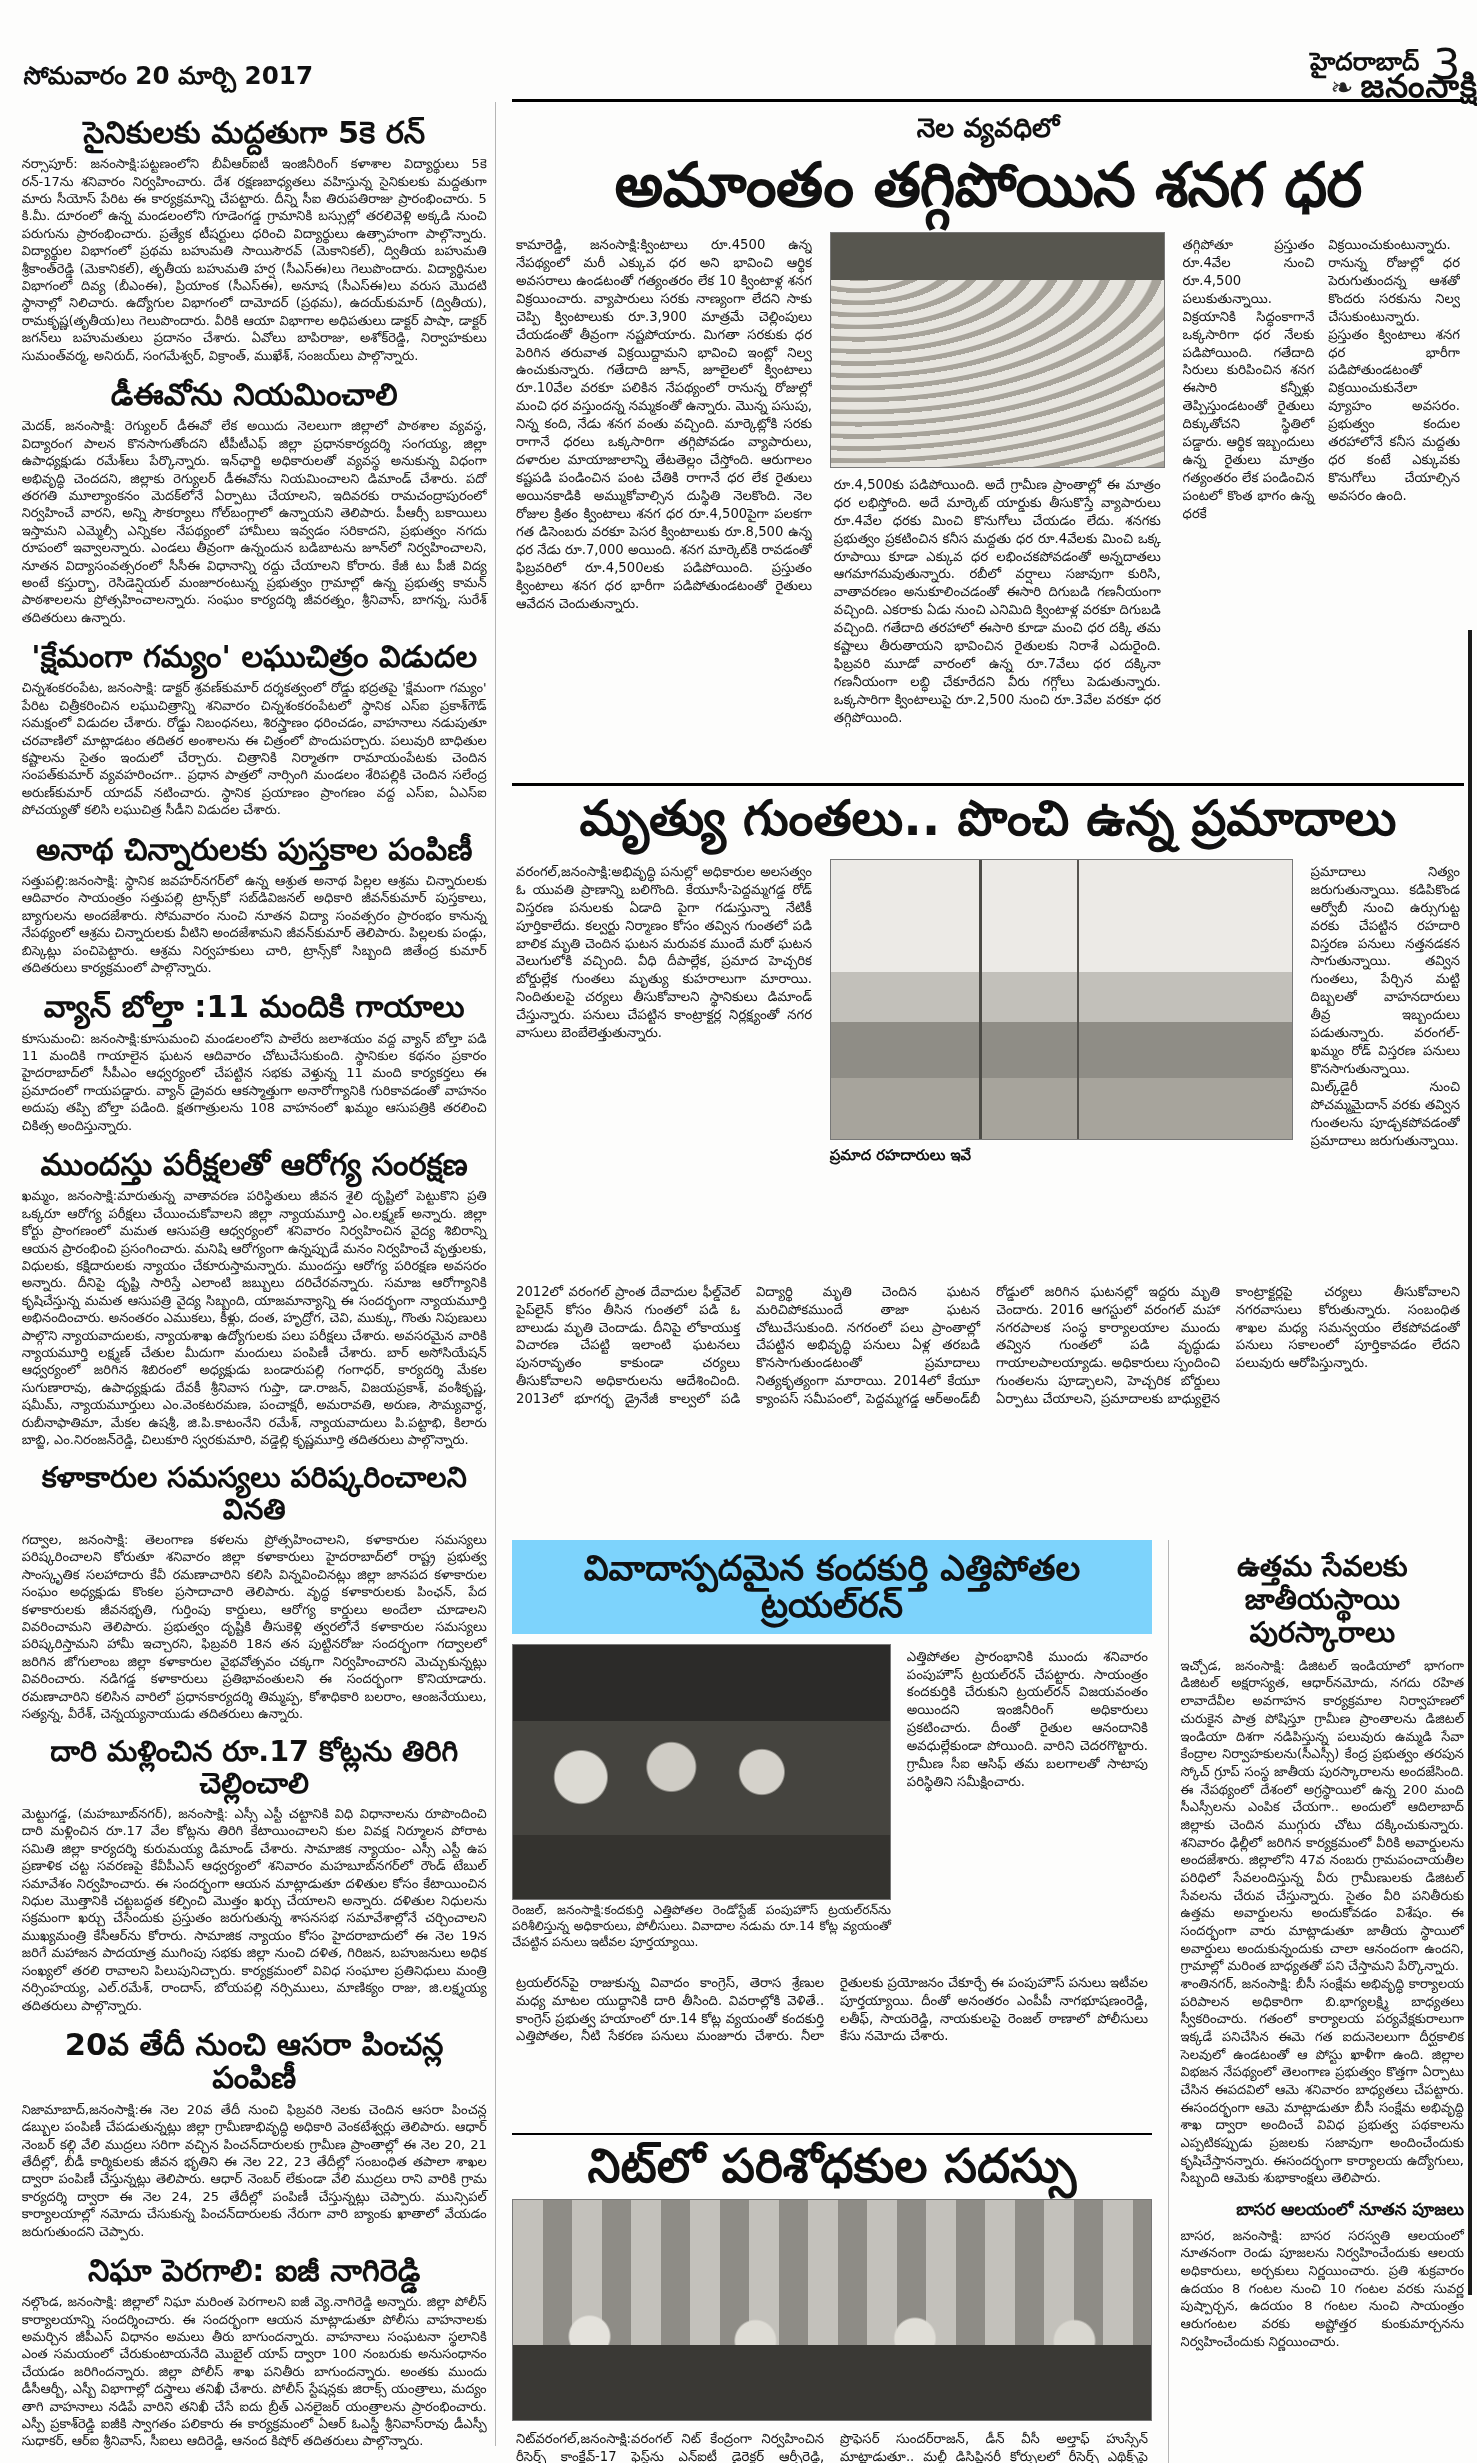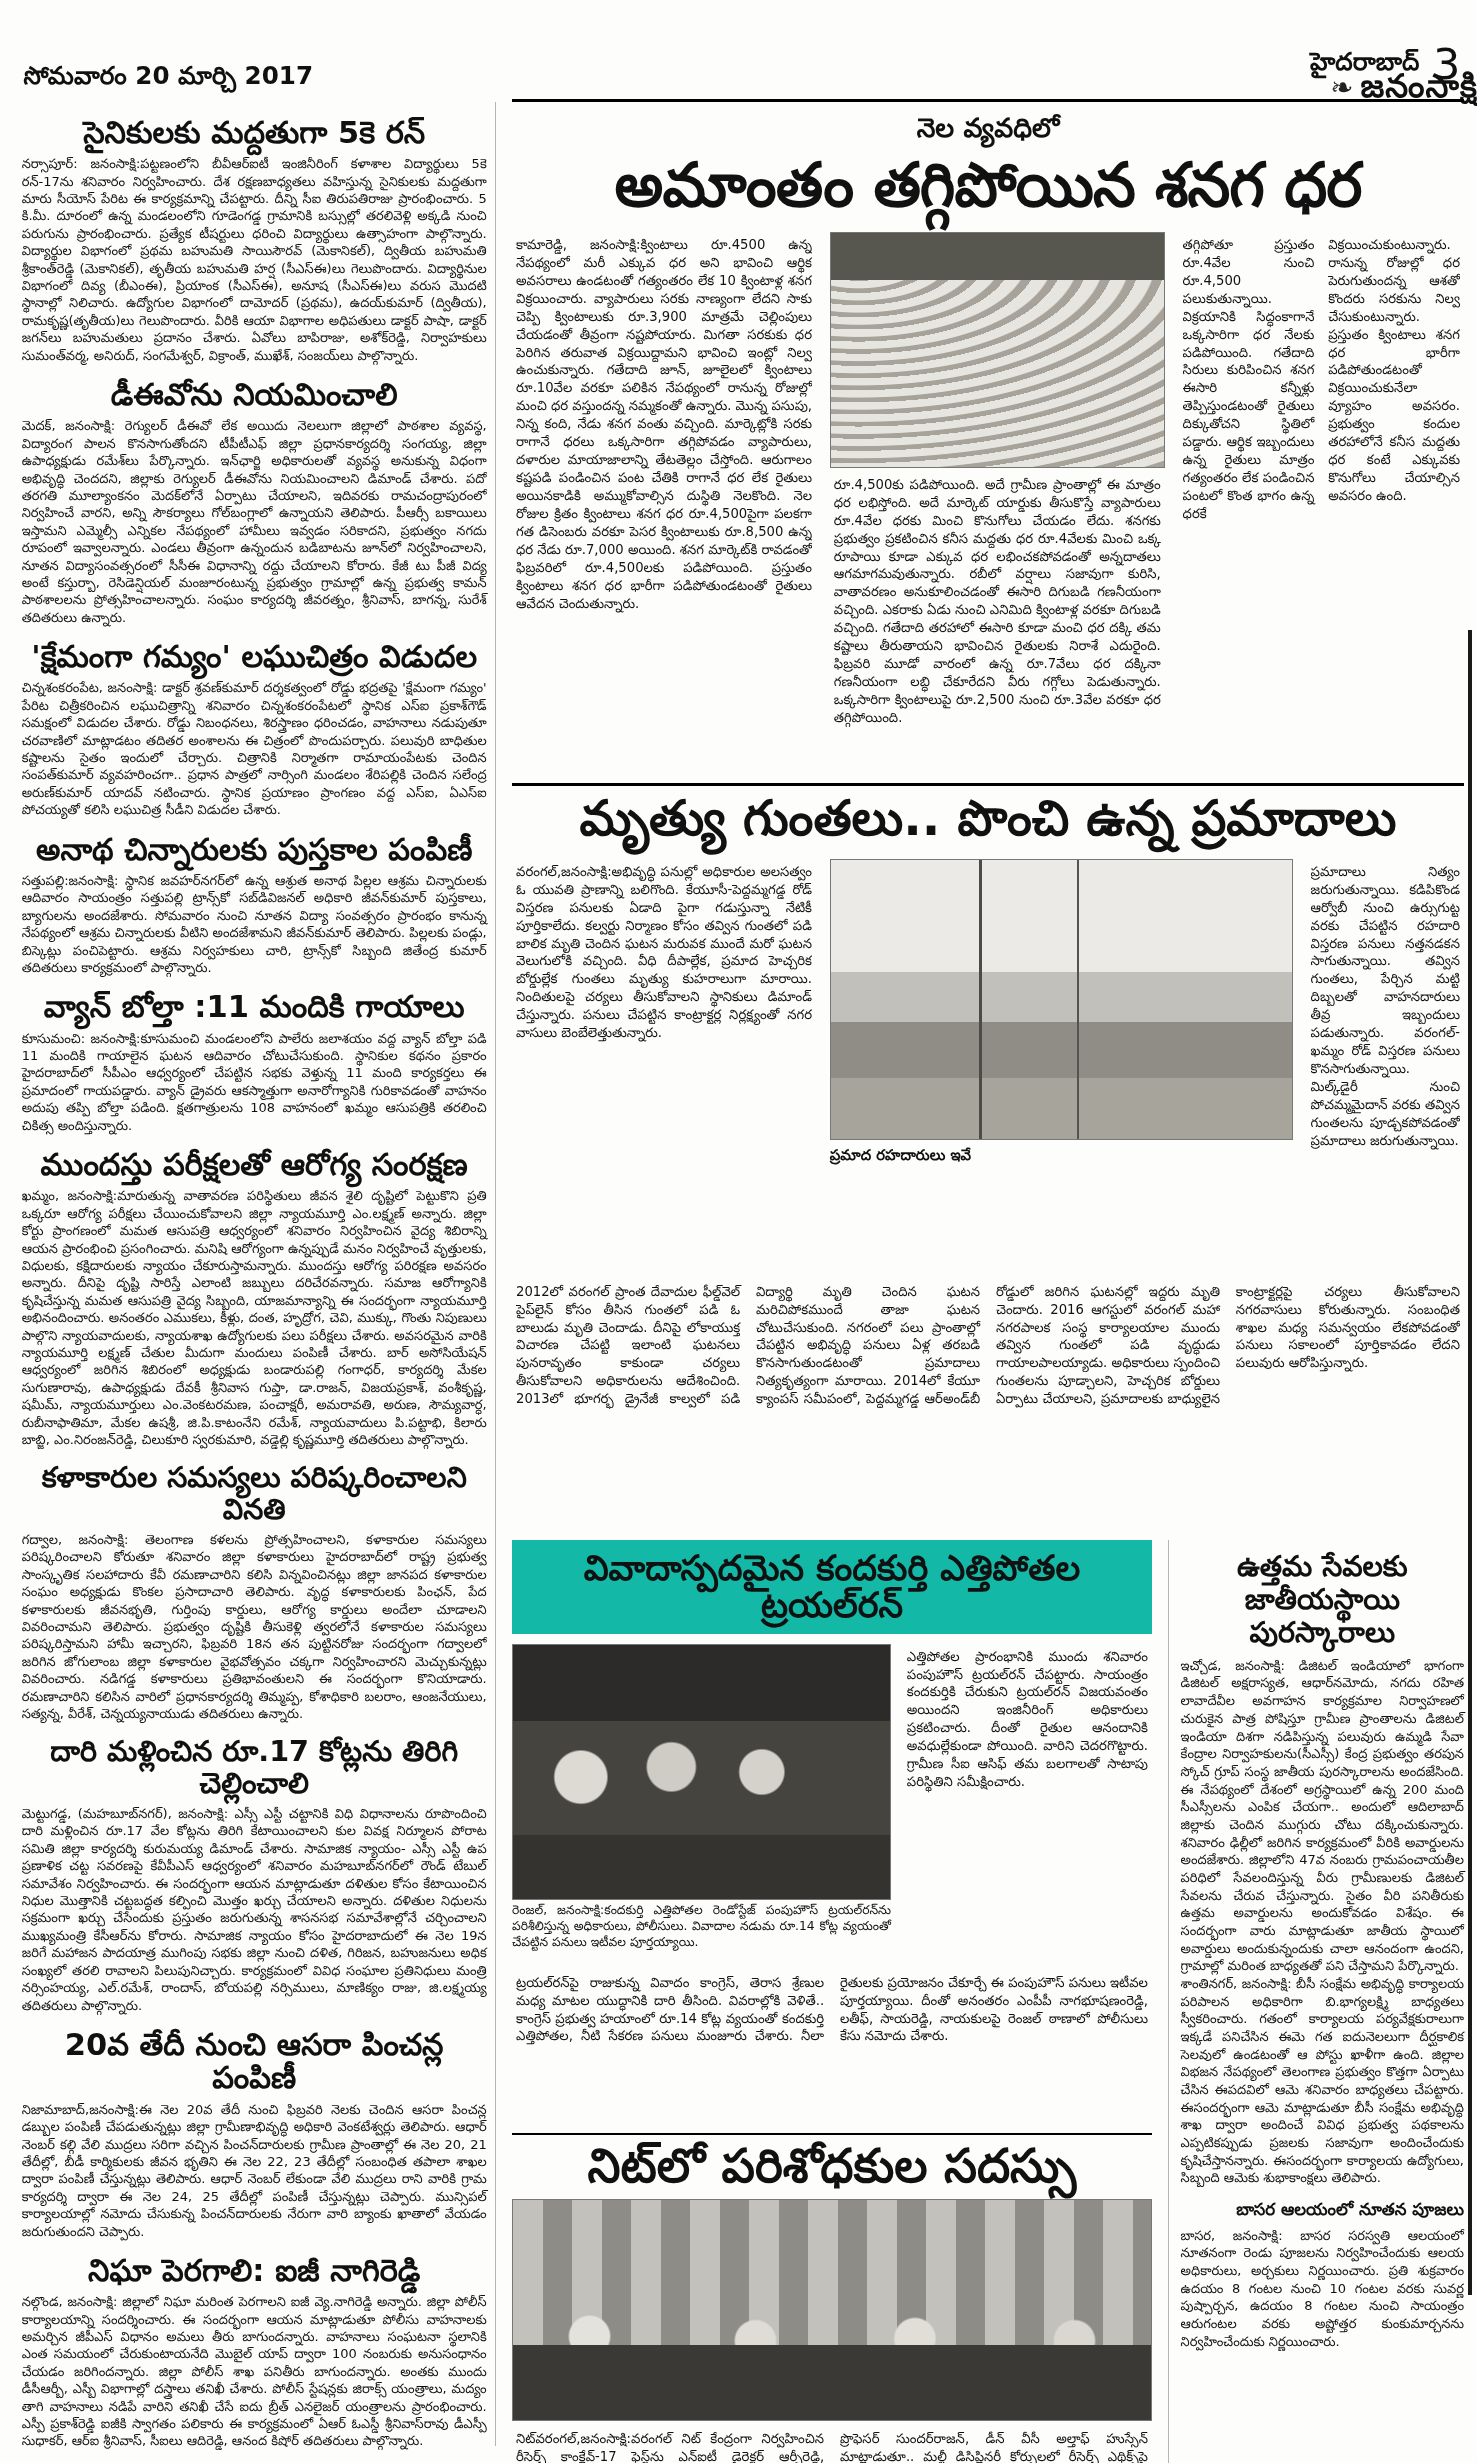--- a/index.html
+++ b/index.html
@@ -70,21 +70,21 @@
   .pits-row{display:flex;gap:13.8px;margin-top:13.8px;height:414px;overflow:hidden;}
   .pits-c1{width:296px;overflow:hidden;}
   .pits-mid{width:463px;}
   .pits-cap{font-size:14.8px;font-weight:bold;margin-top:5.9px;}
   .pits-side{flex:1;overflow:hidden;}
   .pits-rest{column-count:4;column-gap:15.8px;margin-top:9.9px;height:246px;overflow:hidden;}
   
   .bottom-row{display:flex;gap:15.8px;margin-top:11.8px;}
   .mid-col{width:640px;}
   .right-rail{width:296px;border-left:1px solid #b5b5b5;padding-left:11.8px;box-sizing:content-box;}
-  .k-head{background:#14b8a6;text-align:center;font-size:35px;font-weight:bold;padding:9.9px 3.9px;line-height:1.05;}
+  .k-head{background:#7dd3fc;text-align:center;font-size:35px;font-weight:bold;padding:9.9px 3.9px;line-height:1.05;}
   .k-row{display:flex;gap:11.8px;margin-top:9.9px;}
   .k-photo-wrap{width:379px;}
   .k-cap{font-size:12.3px;line-height:1.3;margin-top:3.9px;text-align:justify;}
   .k-side{flex:1;overflow:hidden;height:296px;}
   .k-rest{column-count:2;column-gap:15.8px;margin-top:9.9px;height:148px;overflow:hidden;}
   .n-rule{height:2px;background:#000;margin:11.8px 0 5.9px 0;}
   .nit-head{text-align:center;font-size:47px;font-weight:bold;margin:3.9px 0 7.9px 0;line-height:1.05;}
   .nit-body{column-count:2;column-gap:15.8px;margin-top:9.9px;height:246px;overflow:hidden;}
   .rr-art h3{text-align:center;font-size:28.6px;line-height:1.15;font-weight:bold;margin:9.9px 0 7.9px 0;}
   .rr-art p{margin:0;font-size:13px;line-height:1.36;text-align:justify;}

